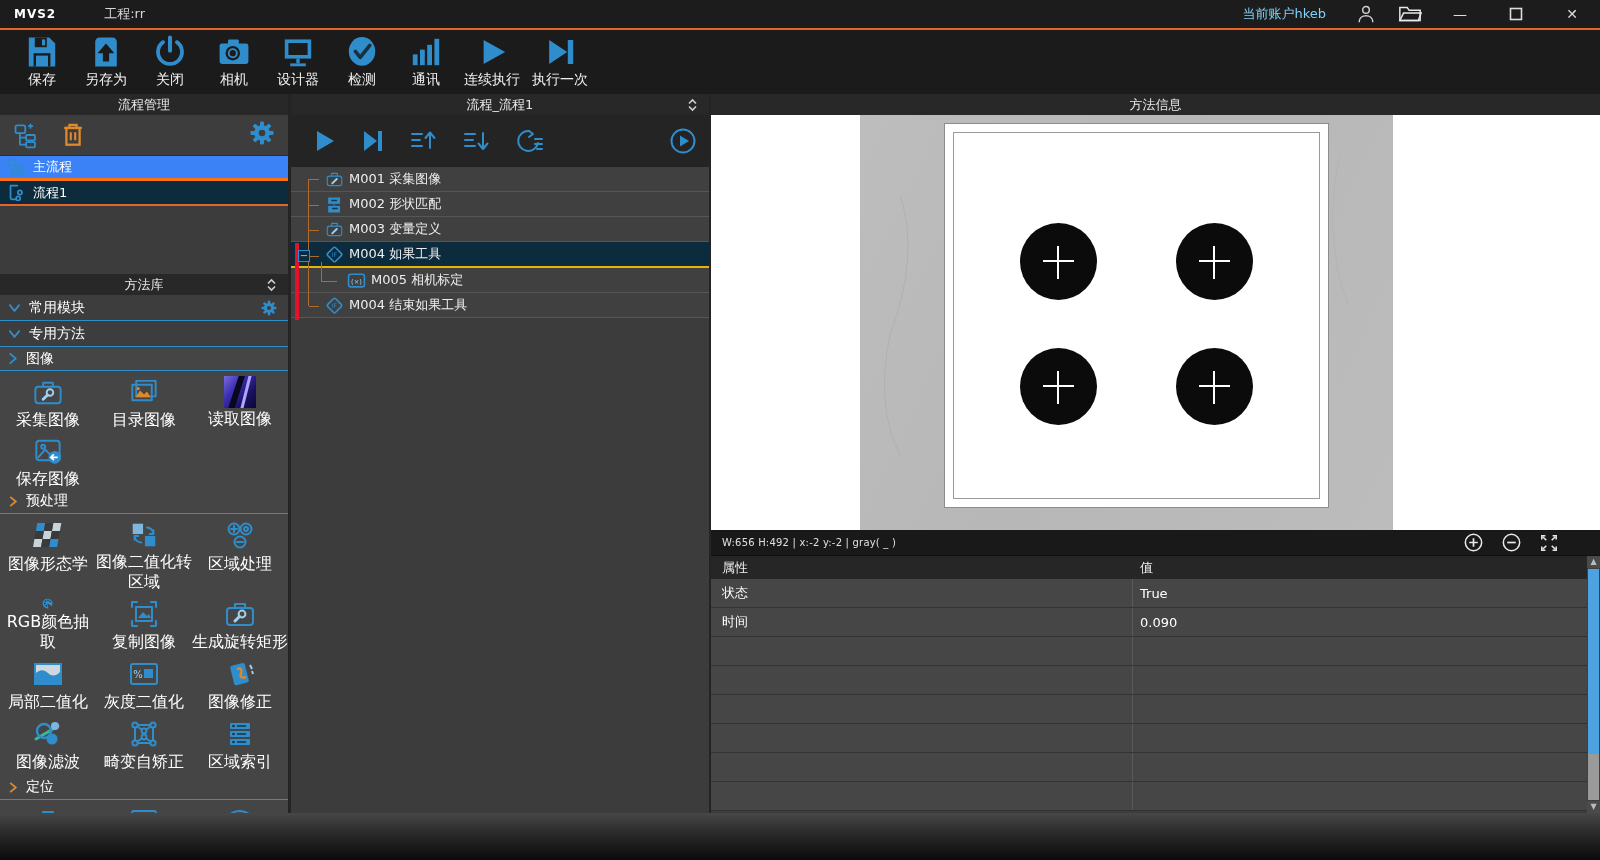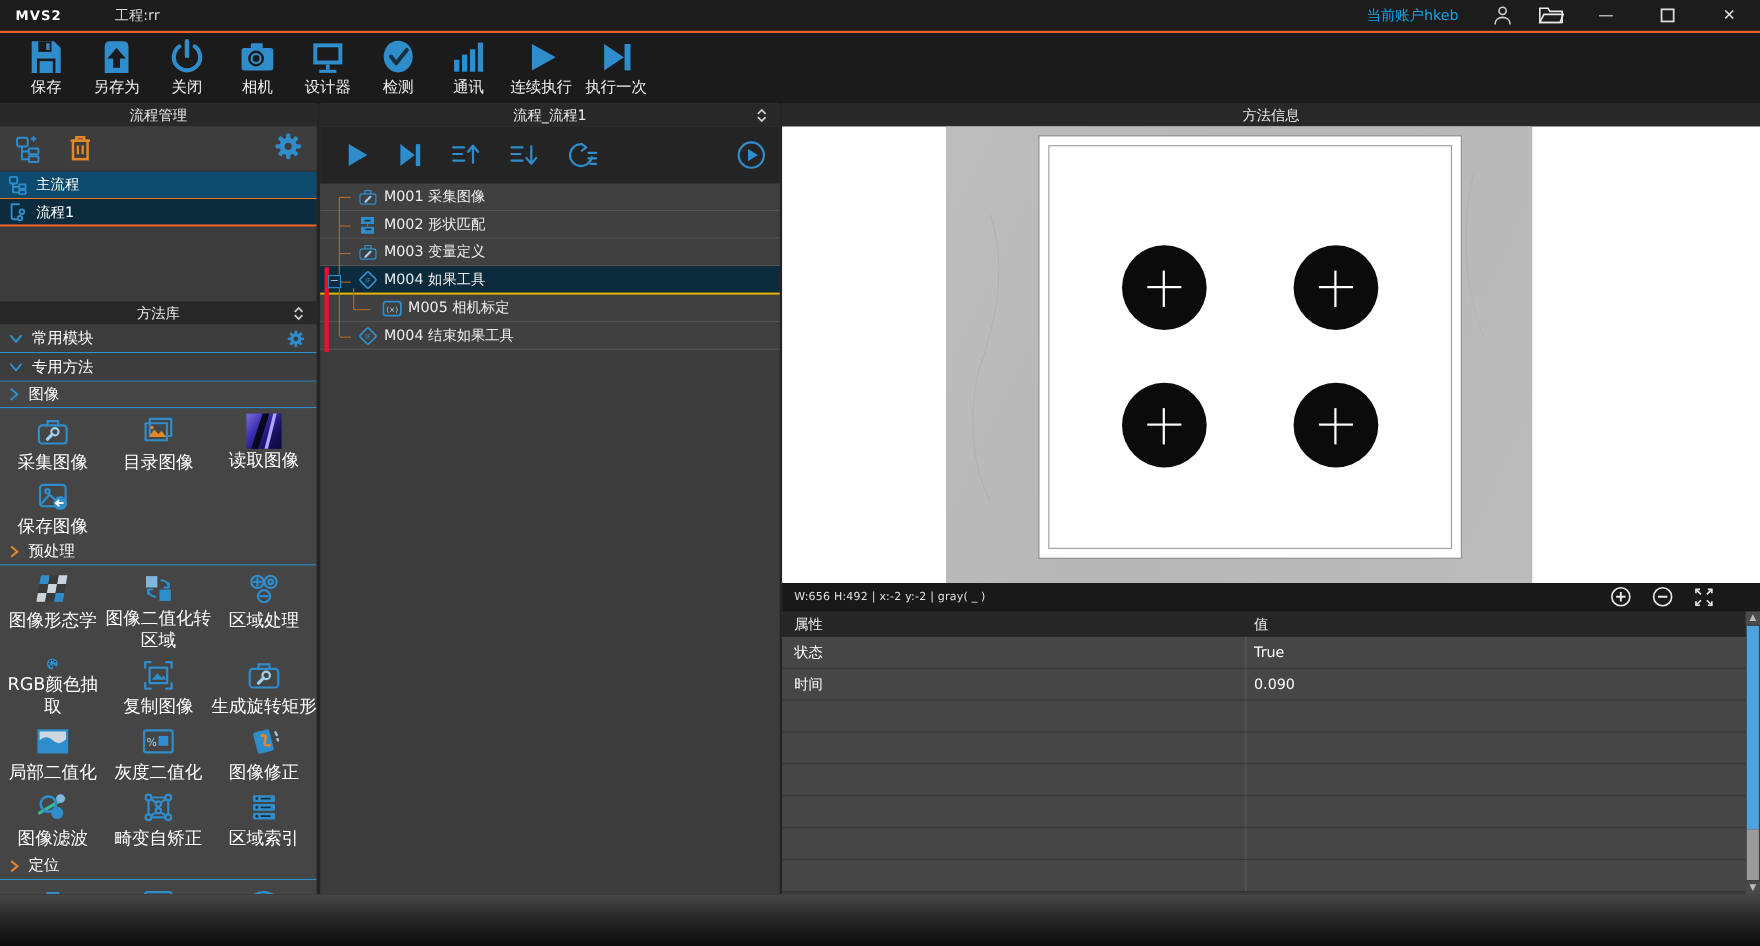--- a/index.html
+++ b/index.html
@@ -6,21 +6,21 @@
   html,body { background:#000; }
   body { font-family:"DejaVu Sans","Liberation Sans",sans-serif; }
   .app { position:relative; width:1600px; height:860px; background:#1b1b1b; overflow:hidden; color:#e8e8e8; }
 
   
   .titlebar { position:absolute; left:0; top:0; width:1600px; height:30px; background:#1c1c1c;
               border-bottom:2px solid #e8622a; display:flex; align-items:center; }
   .logo { font-weight:bold; font-size:12px; color:#fff; margin-left:14px; letter-spacing:1px; }
   .project { font-size:13px; color:#d8d8d8; margin-left:48px; }
   .tb-right { margin-left:auto; display:flex; align-items:center; gap:0; }
-  .account { font-size:13px; color:#0ea5e9; margin-right:18px; }
+  .account { font-size:13px; color:#7dd3fc; margin-right:18px; }
   .tb-ic { width:44px; height:28px; display:flex; align-items:center; justify-content:center; cursor:pointer; }
   .winbtn { width:56px; height:28px; display:flex; align-items:center; justify-content:center; color:#ddd; font-size:14px; cursor:pointer; }
 
   
   .toolbar { position:absolute; left:0; top:32px; width:1600px; height:62px; background:#1b1b1b;
              display:flex; align-items:flex-start; padding-left:10px; }
   .tbtn { min-width:64px; padding:2px 6px 0 6px; display:flex; flex-direction:column; align-items:center; cursor:pointer; }
   .tbtn svg { display:block; }
   .tlabel { font-size:14px; color:#f0f0f0; margin-top:1px; white-space:nowrap; }
 
@@ -28,22 +28,22 @@
   .main { position:absolute; left:0; top:94px; width:1600px; height:719px; }
   .phead { height:21px; background:#282828; display:flex; align-items:center; justify-content:center;
            font-size:13px; color:#e8e8e8; position:relative; }
   .collapse-ic { position:absolute; right:10px; top:4px; cursor:pointer; }
 
   
   .left { position:absolute; left:0; top:0; width:288px; height:719px; background:#3c3c3c; overflow:hidden; }
   .lp-toolbar { position:absolute; left:0; top:21px; width:288px; height:41px; background:#3d3d3d;
                 display:flex; align-items:center; padding:0 12px; gap:16px; border-bottom:1px solid #2e2e2e; }
   .lp-gear { margin-left:auto; cursor:pointer; }
-  .lp-item { position:absolute; left:0; width:288px; height:25px; background:#0c4a6e; display:flex; align-items:center;
-             gap:8px; padding-left:8px; font-size:13px; color:#fff; border-bottom:1px solid #f97316; cursor:pointer; }
+  .lp-item { position:absolute; left:0; width:288px; height:25px; background:#3b82f6; display:flex; align-items:center;
+             gap:8px; padding-left:8px; font-size:13px; color:#fff; border-bottom:3px solid #f97316; cursor:pointer; }
   .lp-item.sel { background:#0c2b3d; border-bottom:2px solid #e8622a; }
   .ml-head { position:absolute; left:0; top:180px; width:288px; }
   .ml-row { position:absolute; left:0; width:288px; height:26px; background:#3d3d3d; display:flex; align-items:center;
             gap:8px; padding-left:8px; font-size:14px; color:#fff; border-bottom:1px solid #2f8dcc; cursor:pointer; }
   .ml-grid { position:absolute; left:0; top:253px; width:288px; height:466px; background:#454545; overflow:hidden; }
   .sec-head { display:flex; align-items:center; gap:8px; padding-left:8px; font-size:14px; color:#fff;
               border-bottom:1px solid #2f8dcc; cursor:pointer; }
   .mrow { display:flex; }
   .mcell { width:96px; display:flex; flex-direction:column; align-items:center; padding-top:5px; cursor:pointer; }
   .mlabel { font-size:16px; color:#fff; text-align:center; line-height:1.25; margin-top:1px; }

